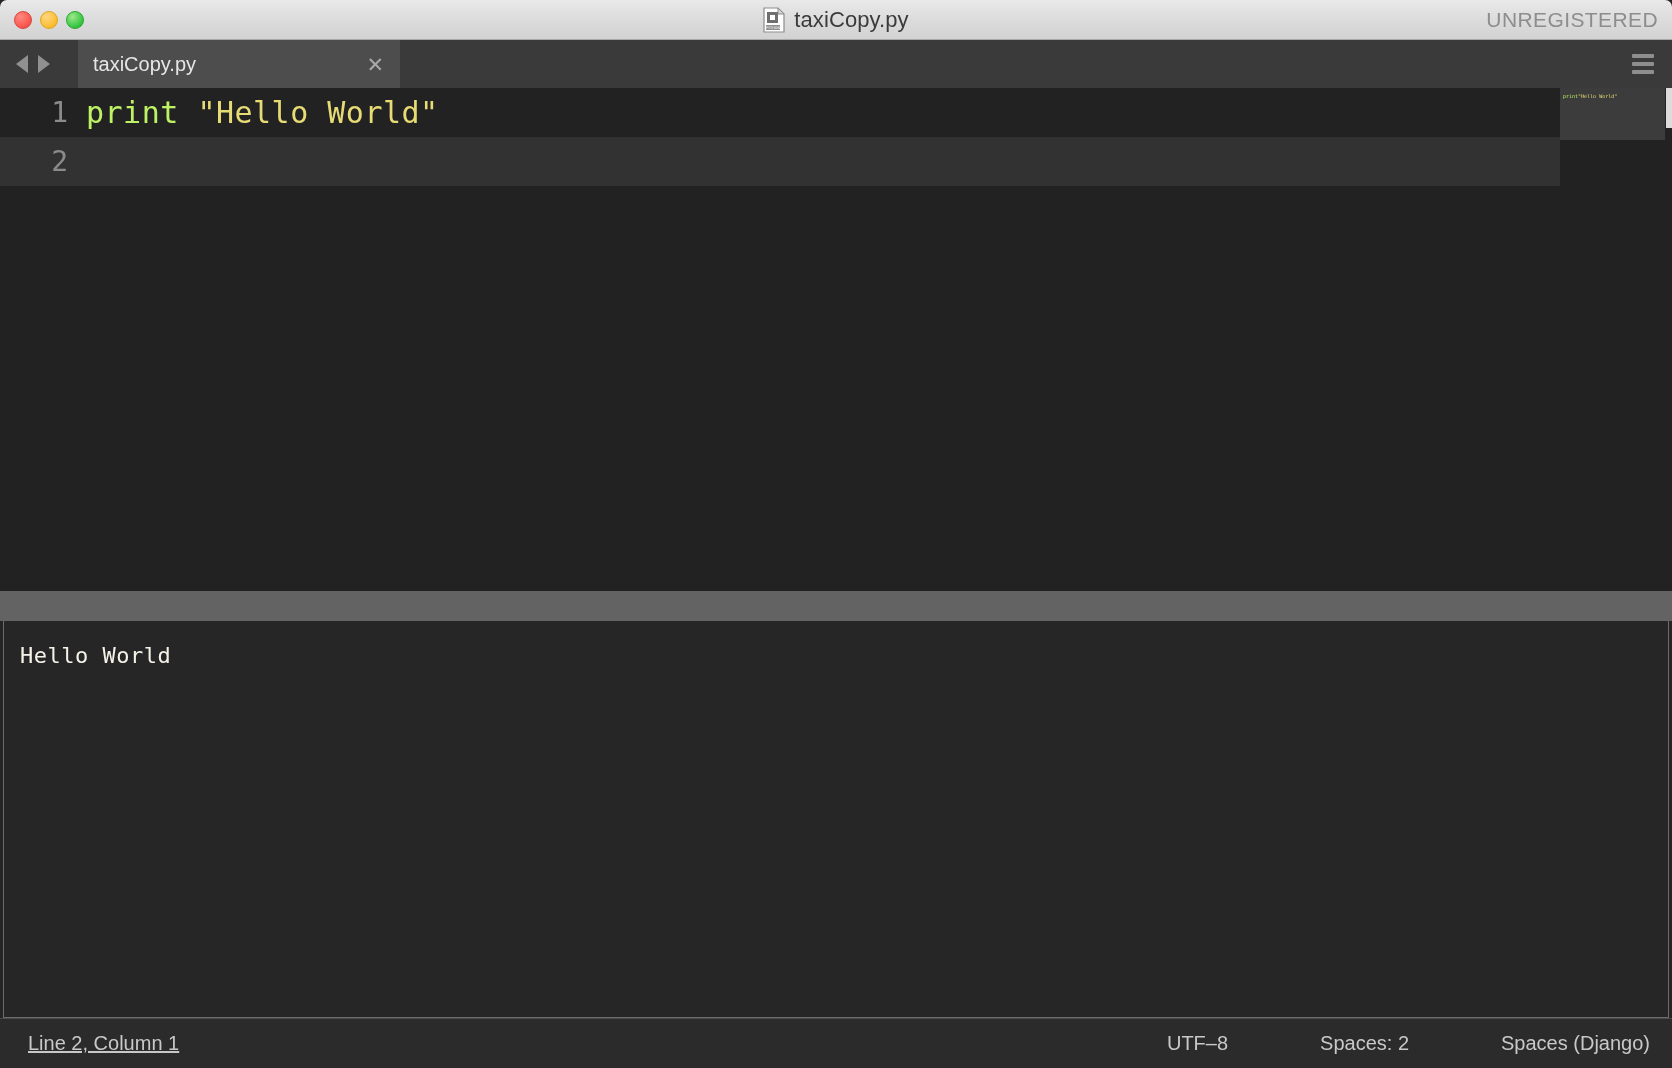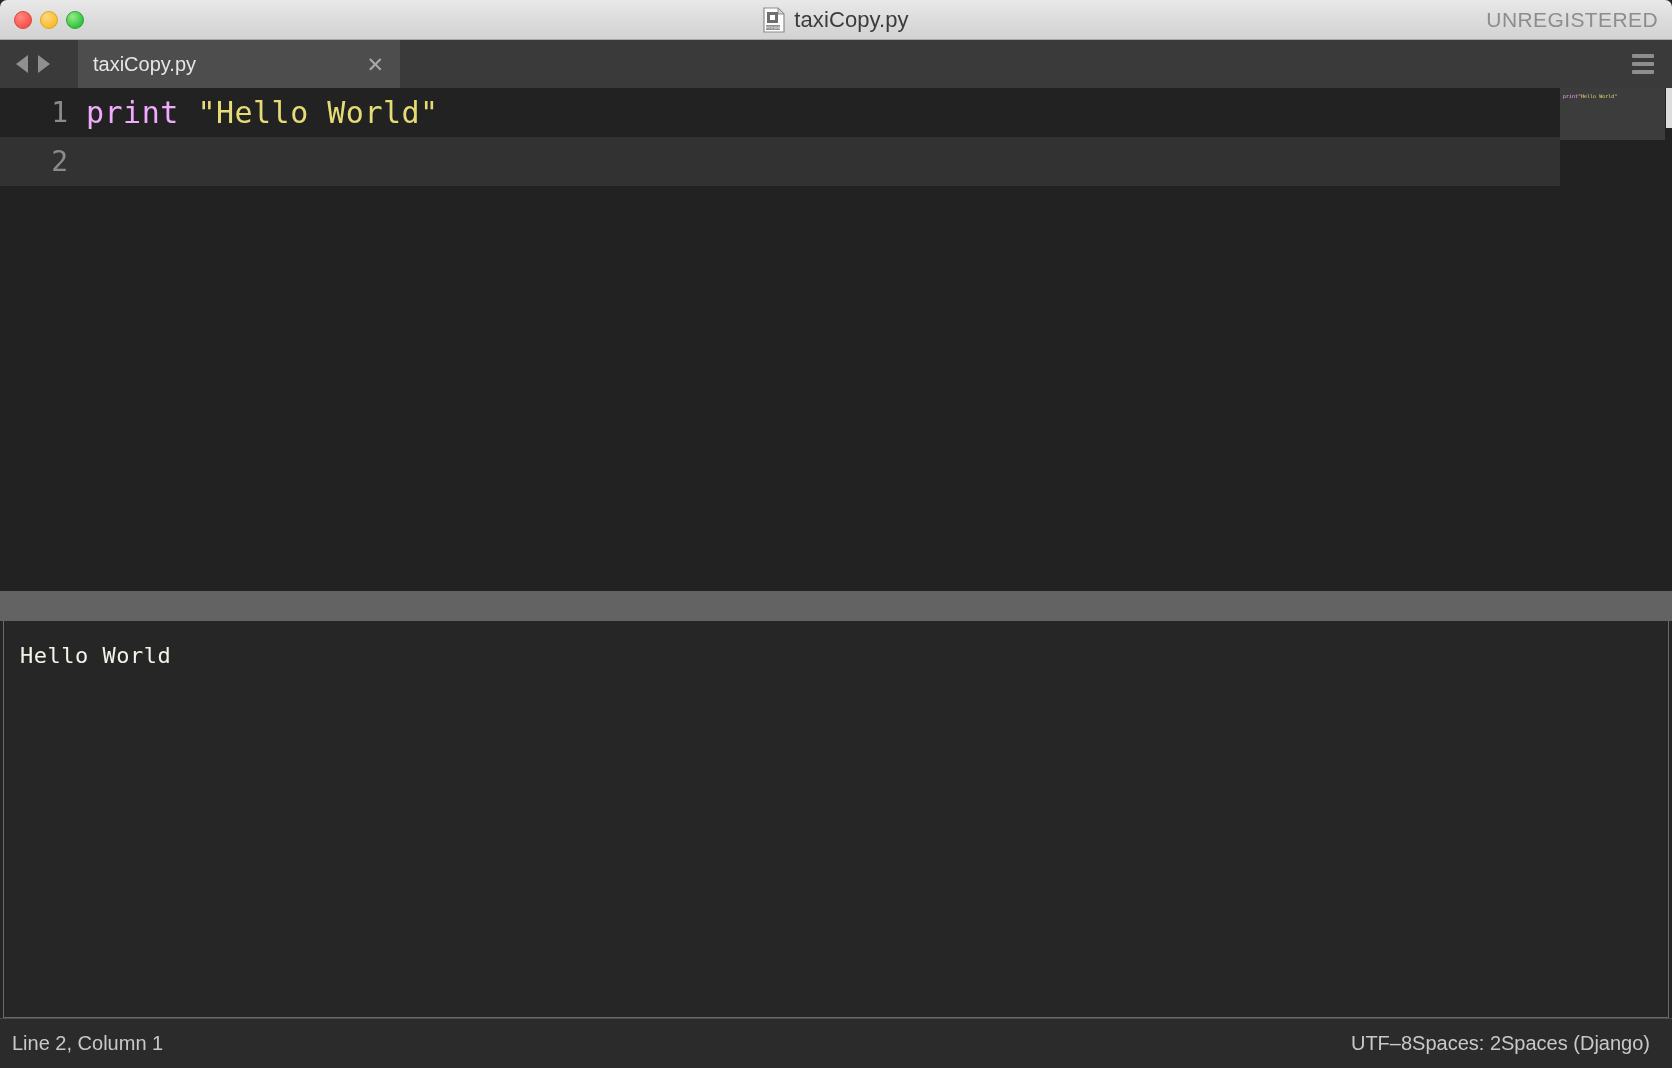--- a/index.html
+++ b/index.html
@@ -181,21 +181,21 @@
     color: #8b8b8b;
     flex: none;
   }
   .code-text {
     position: relative;
     font-family: "DejaVu Sans Mono", monospace;
     font-size: 30px;
     letter-spacing: 0.5px;
     white-space: pre;
   }
-  .tok-kw  { color: #f0abfc; }
+  .tok-kw  { color: #bef264; }
   .tok-str { color: #e6db74; }
 
   
   .minimap {
     position: absolute;
     right: 0; top: 88px;
     width: 112px;
     height: 503px;
     background: #222222;
   }
@@ -256,33 +256,35 @@
     position: absolute;
     left: 0; bottom: 0;
     width: 1672px;
     height: 50px;
     background: #2b2b2b;
     border-top: 1px solid #4a4a4a;
     box-sizing: border-box;
   }
   .status-left {
     position: absolute;
-    left: 12px; top: 0;
+    left: 28px; top: 0;
     height: 49px;
     display: flex;
     align-items: center;
     font-size: 20px;
     color: #c8c8c8;
+    text-decoration: underline;
   }
   .status-right {
     position: absolute;
     right: 22px; top: 0;
     height: 49px;
     display: flex;
     align-items: center;
+    gap: 92px;
     font-size: 20px;
     color: #c8c8c8;
   }
   .status-item { cursor: default; }
 </style>
 </head>
 <body>
 
 <div class="window">
 

